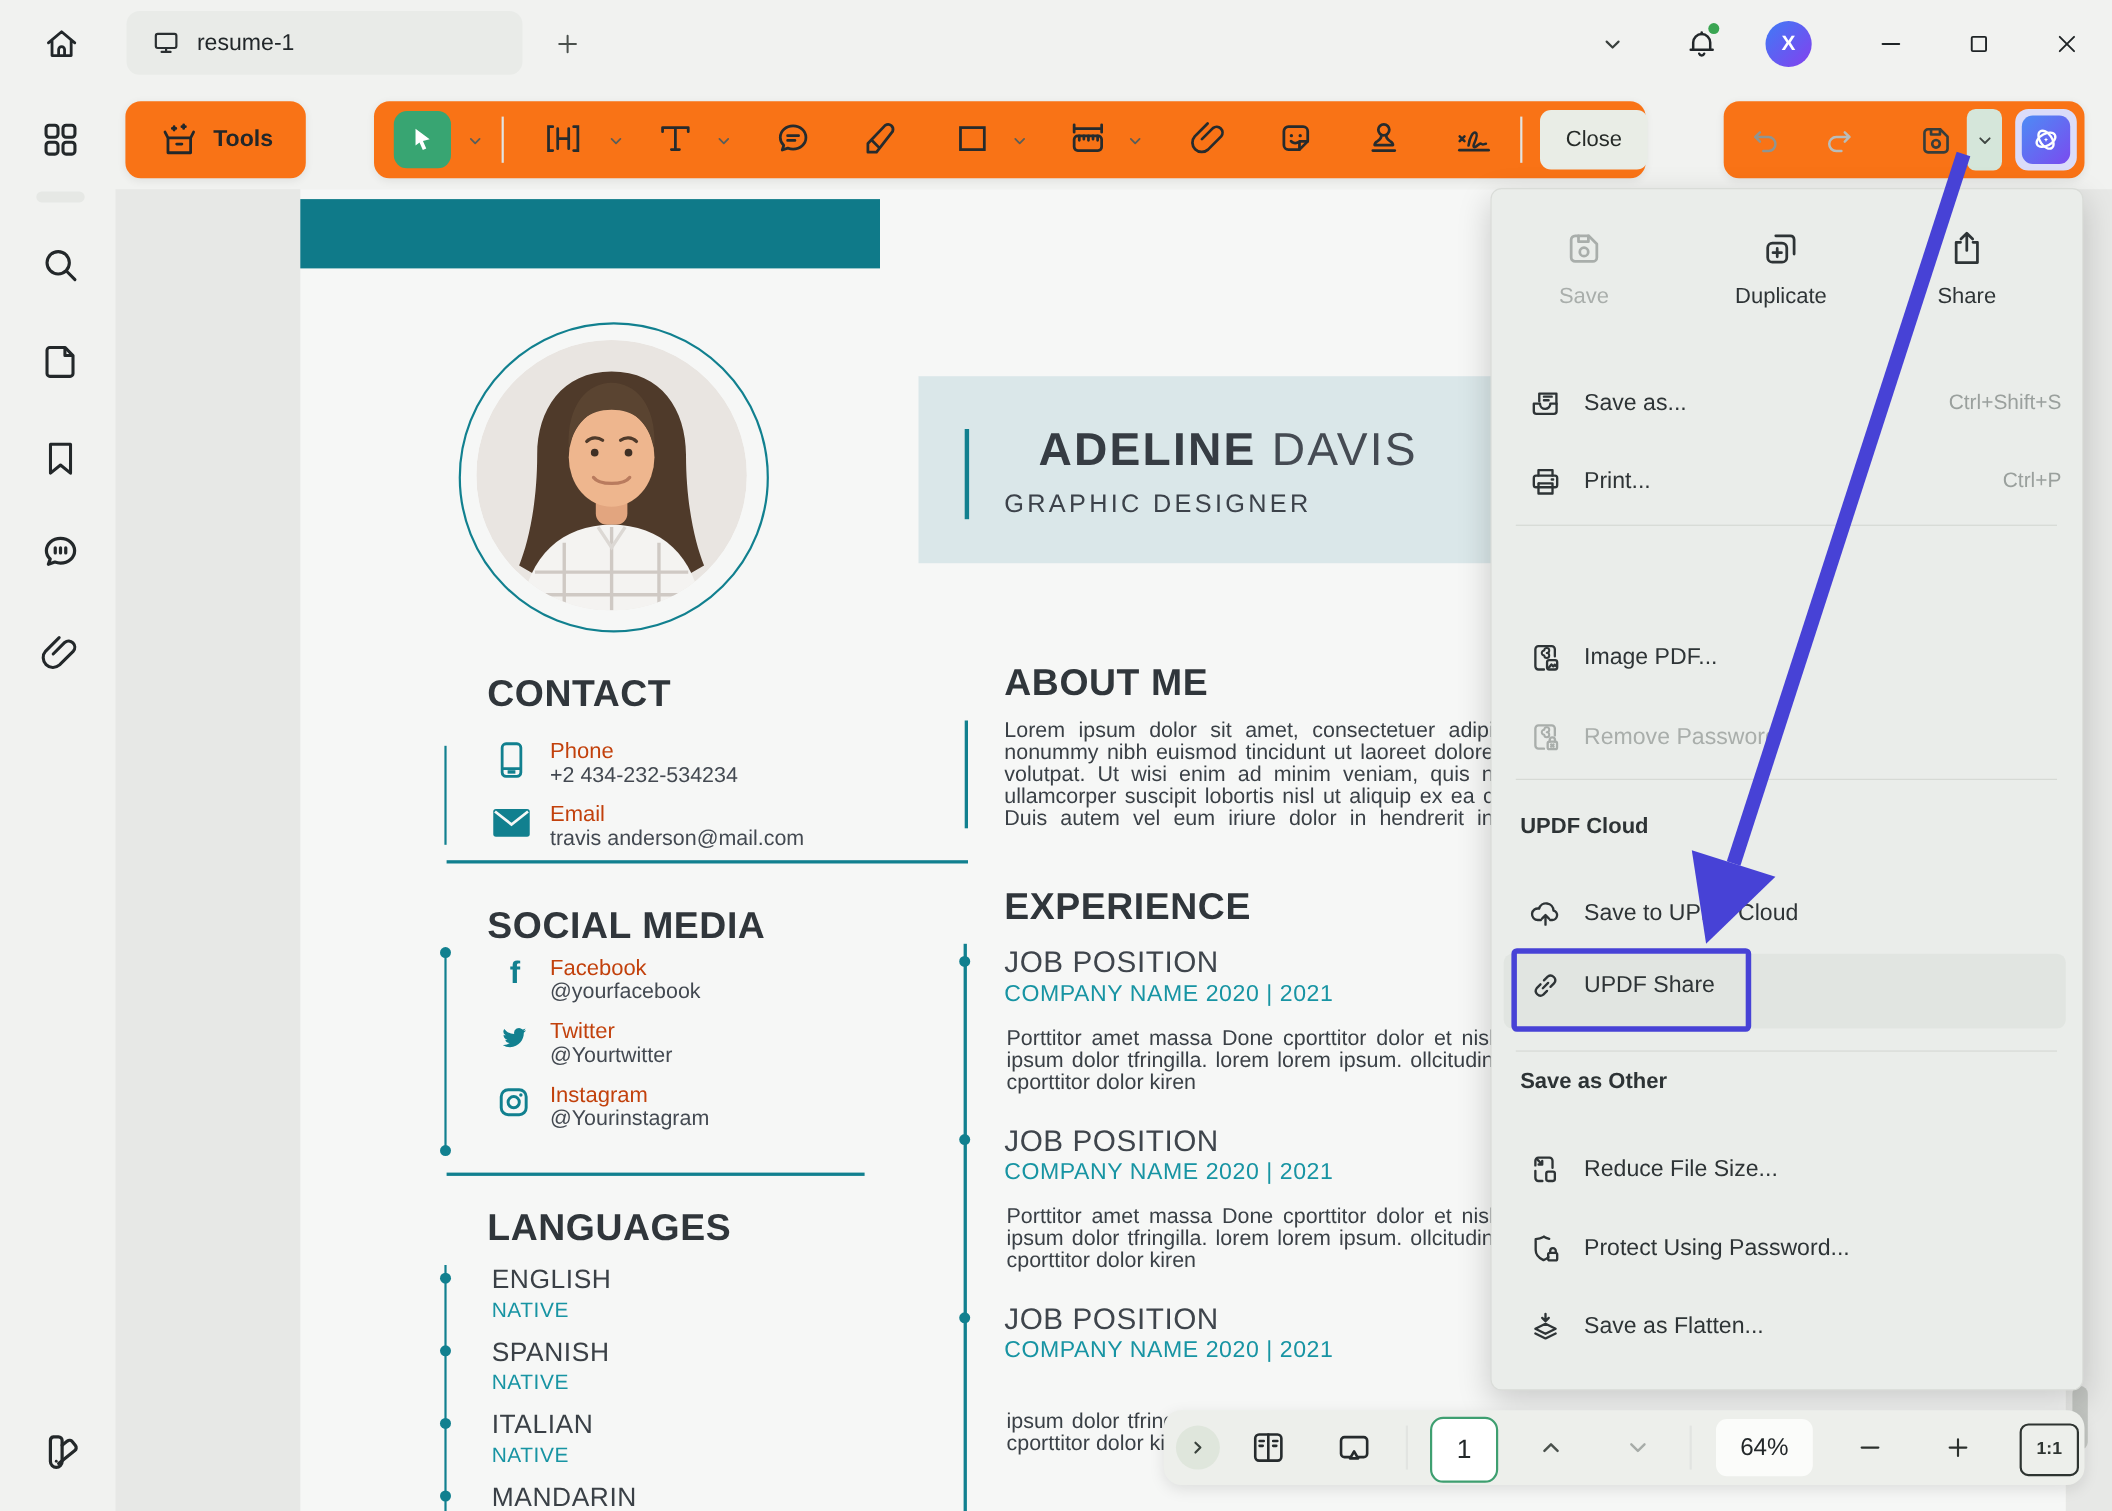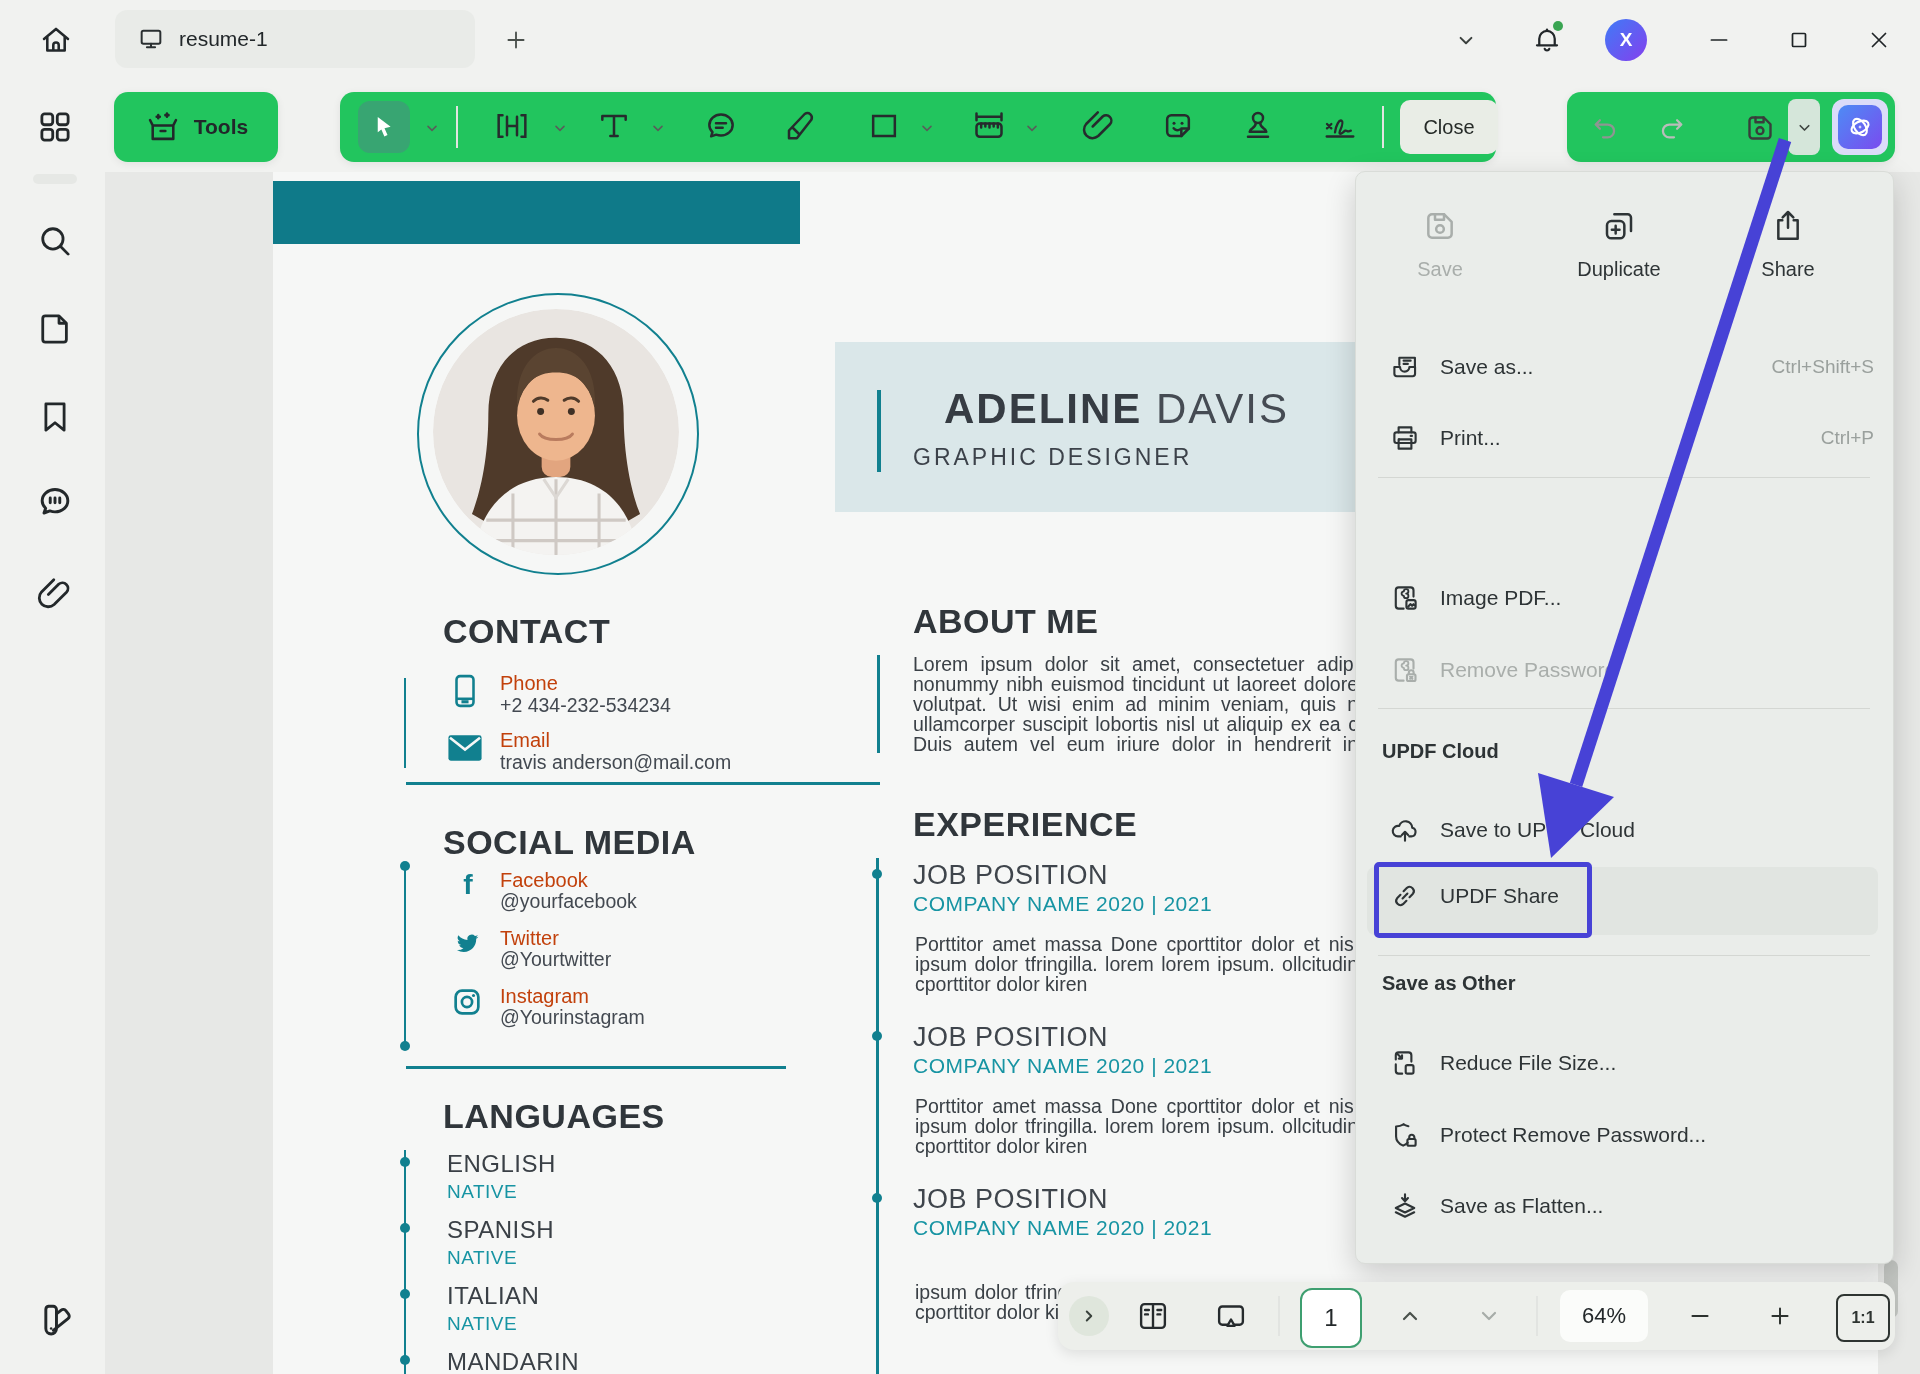--- a/index.html
+++ b/index.html
@@ -1,21 +1,21 @@
 <!DOCTYPE html>
 <html><head>
 <meta charset="utf-8">
 <style>
   html,body{margin:0;padding:0;background:#d8dad7;}
   .window{position:relative;width:1920px;height:1374px;overflow:hidden;
     background:#f1f2f0;font-family:"Liberation Sans",sans-serif;color:#23282b;}
   .abs{position:absolute;}
   svg{display:block;}
   .ic{color:#262b2d;}
-  .panel{background:#22c55e;border-radius:14px;box-shadow:0 2px 8px rgba(0,0,0,.07);}
+  .panel{background:#f97316;border-radius:14px;box-shadow:0 2px 8px rgba(0,0,0,.07);}
   
   .tab{background:#e9ebe8;border-radius:12px;display:flex;align-items:center;gap:14px;padding:0 22px;}
   .tab-title{font-size:21px;color:#22272a;}
   .avatar{border-radius:50%;background:linear-gradient(135deg,#3f7bf6,#8440ee);
     display:flex;align-items:center;justify-content:center;color:#fff;font-weight:bold;font-size:19px;}
   
   .tools-label{font-size:21px;font-weight:bold;color:#22272a;}
   .tool{display:flex;align-items:center;justify-content:center;}
   .chev{color:#585e5a;}
   .vdiv{width:2px;background:#e2e4e1;}
@@ -565,21 +565,21 @@
   </div>
   <div class="abs menu-row" style="left:1368px;top:1107px;width:512px;height:56px">
     <span class="mi-icon">
         <svg width="34" height="34" viewBox="0 0 24 24" fill="none" stroke="currentColor" stroke-width="1.5" stroke-linecap="round" stroke-linejoin="round">
           <path d="M11 4.5c-1.6.9-3.5 1.4-5.3 1.5V13c0 3.3 2.1 5.2 5 6.5 1.2-.5 2.3-1.2 3.2-2"></path>
           <path d="M11 4.5c1 .6 2.2 1 3.4 1.3"></path>
           <rect x="13.7" y="14.8" width="5.8" height="4.8" rx="1.1"></rect>
           <path d="M15 14.8v-1.2a1.8 1.8 0 0 1 3.6 0v1.2"></path>
         </svg>
       </span>
-    <span class="mi-label">Protect Remove Password...</span>
+    <span class="mi-label">Protect Using Password...</span>
   </div>
   <div class="abs menu-row" style="left:1368px;top:1178px;width:512px;height:56px">
     <span class="mi-icon">
         <svg width="34" height="34" viewBox="0 0 24 24" fill="none" stroke="currentColor" stroke-width="1.5" stroke-linecap="round" stroke-linejoin="round">
           <path d="M12 3.8v4.6M9.9 6.4 12 8.6l2.1-2.2"></path>
           <path d="M12 10.2l6.5 3.2L12 16.6l-6.5-3.2z"></path>
           <path d="M5.5 16.4 12 19.6l6.5-3.2"></path>
         </svg>
       </span>
     <span class="mi-label">Save as Flatten...</span>

